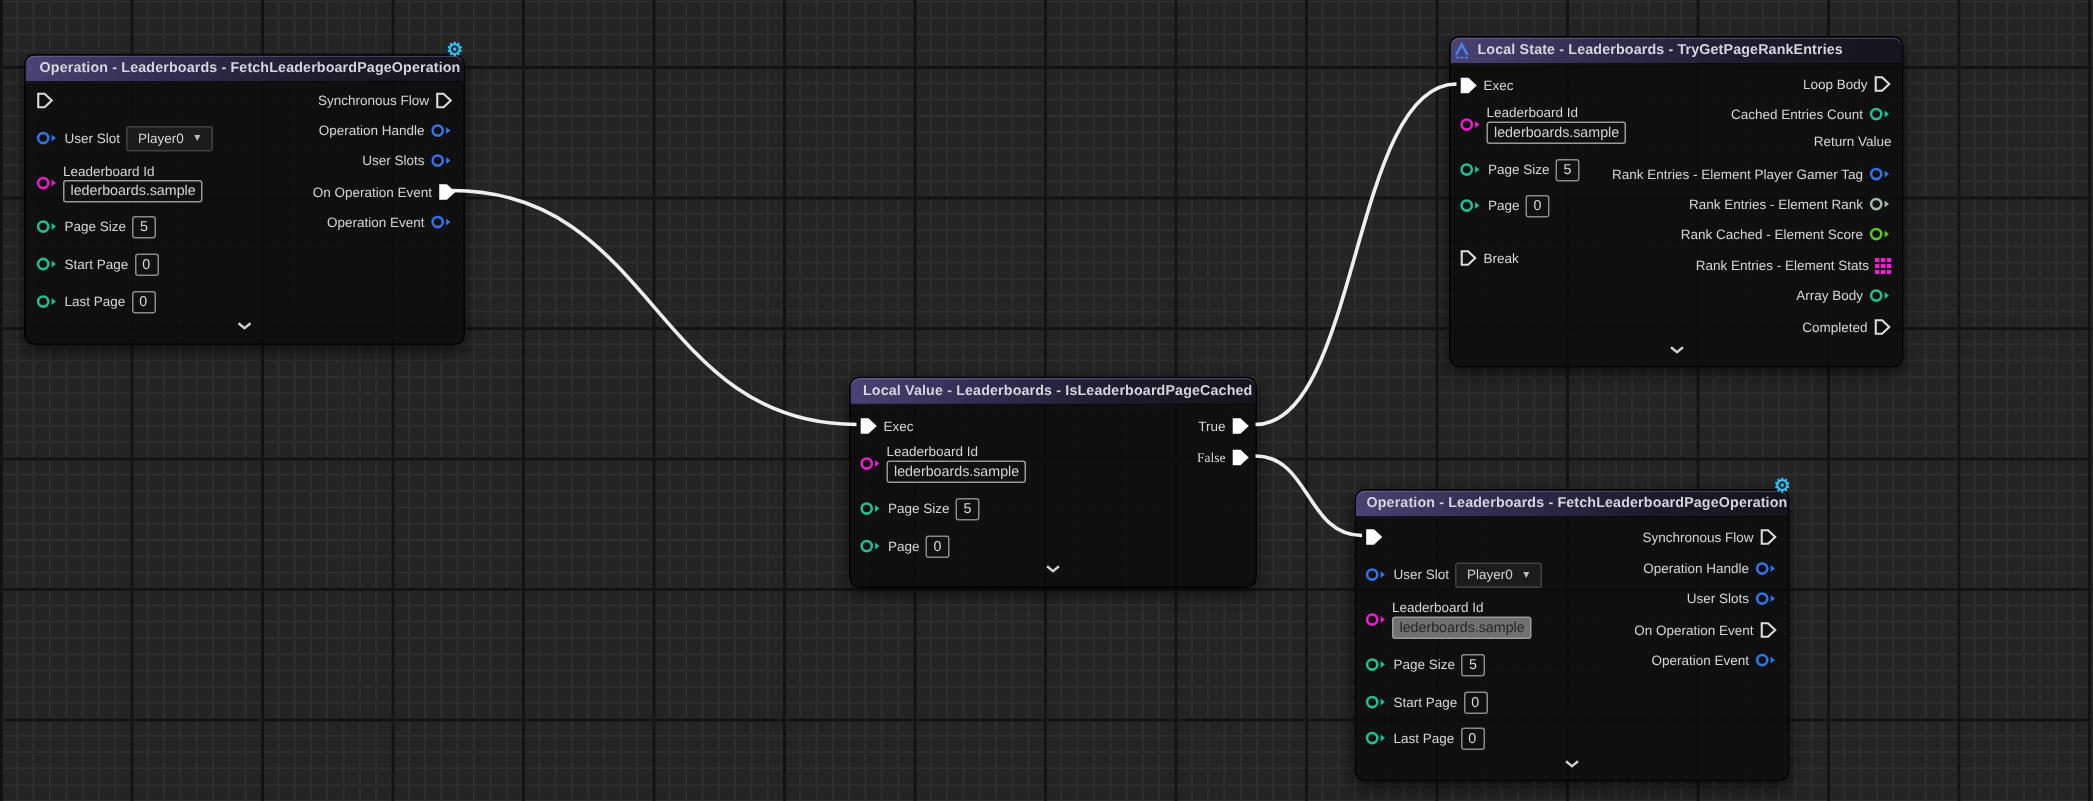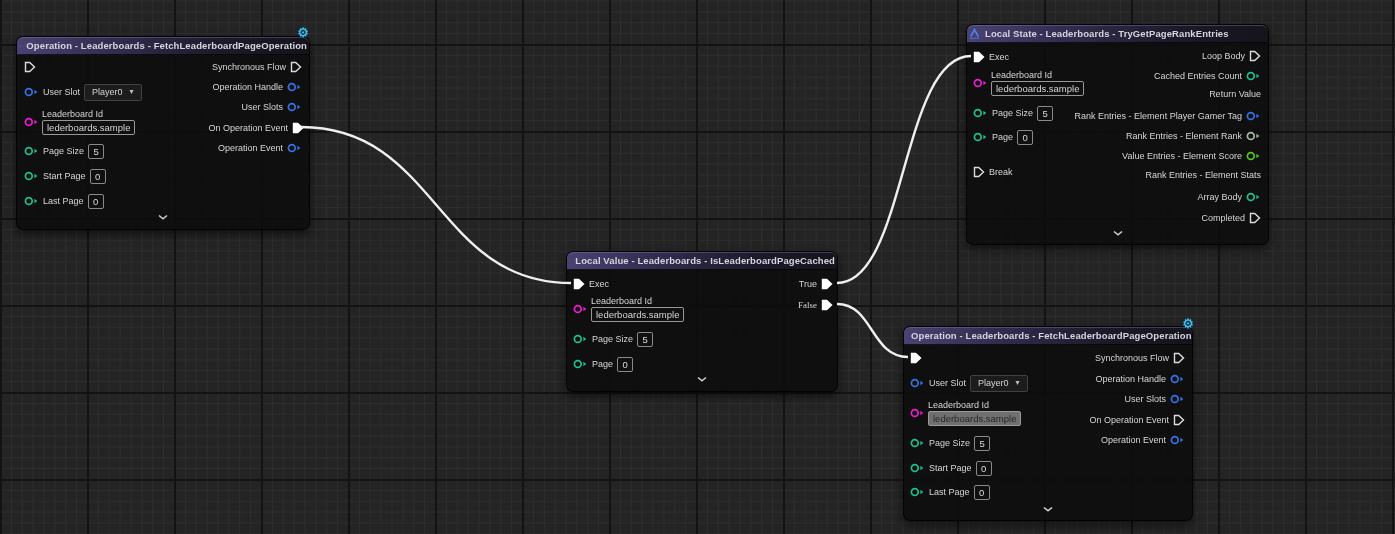--- a/index.html
+++ b/index.html
@@ -259,26 +259,26 @@
           <use href="#circle-pin"></use>
         </svg>
     </div>
     <div class="row rt" style="right:7px;top:104px;">
       <span class="plabel">Rank Entries - Element Rank</span>
       <svg class="pin c-byte" width="15" height="10" viewBox="0 0 15 10">
           <use href="#circle-pin"></use>
         </svg>
     </div>
     <div class="row rt" style="right:7px;top:124px;">
-      <span class="plabel">Value Entries - Element Score</span>
+      <span class="plabel">Rank Cached - Element Score</span>
       <svg class="pin c-float" width="15" height="10" viewBox="0 0 15 10">
           <use href="#circle-pin"></use>
         </svg>
     </div>
-    <div class="row rt" style="right:7px;top:145px;flex-direction:column;">
+    <div class="row rt" style="right:7px;top:145px;">
       <span class="plabel">Rank Entries - Element Stats</span>
       <svg class="pin" width="11" height="11" viewBox="0 0 11 11">
           <use href="#map-pin"></use>
         </svg>
     </div>
     <div class="row rt" style="right:7px;top:165px;">
       <span class="plabel">Array Body</span>
       <svg class="pin c-int" width="15" height="10" viewBox="0 0 15 10">
           <use href="#circle-pin"></use>
         </svg>

